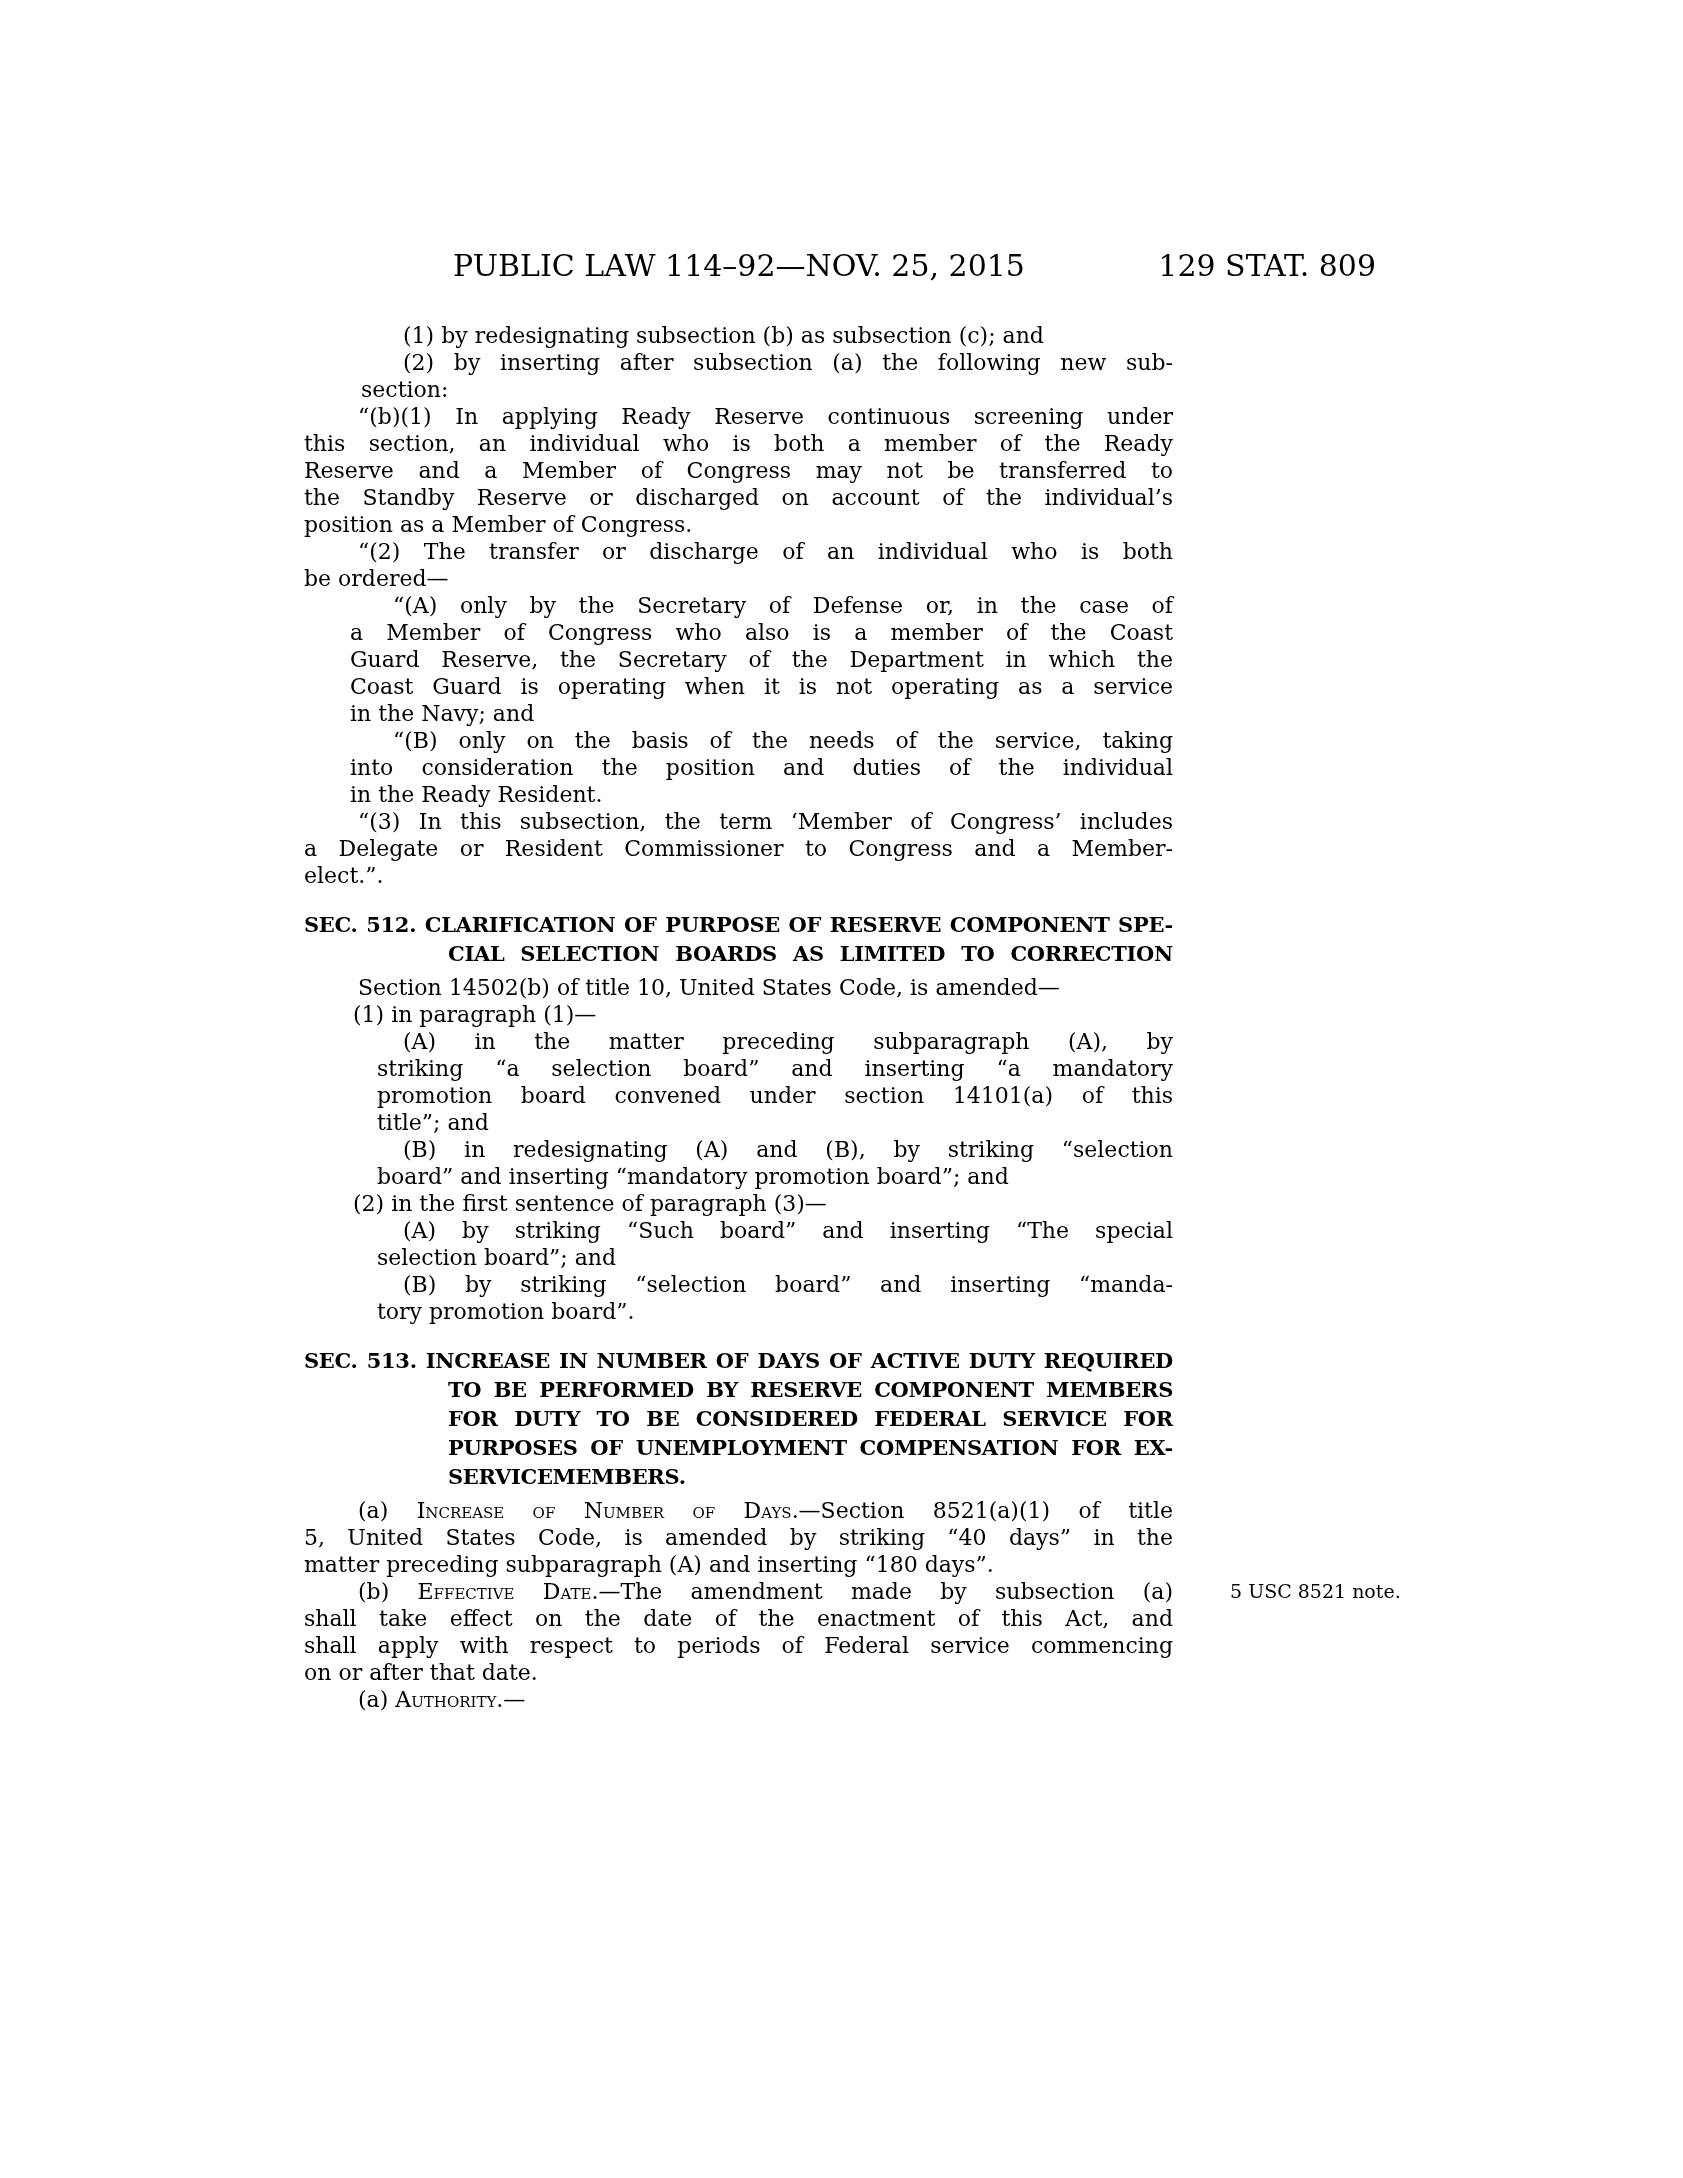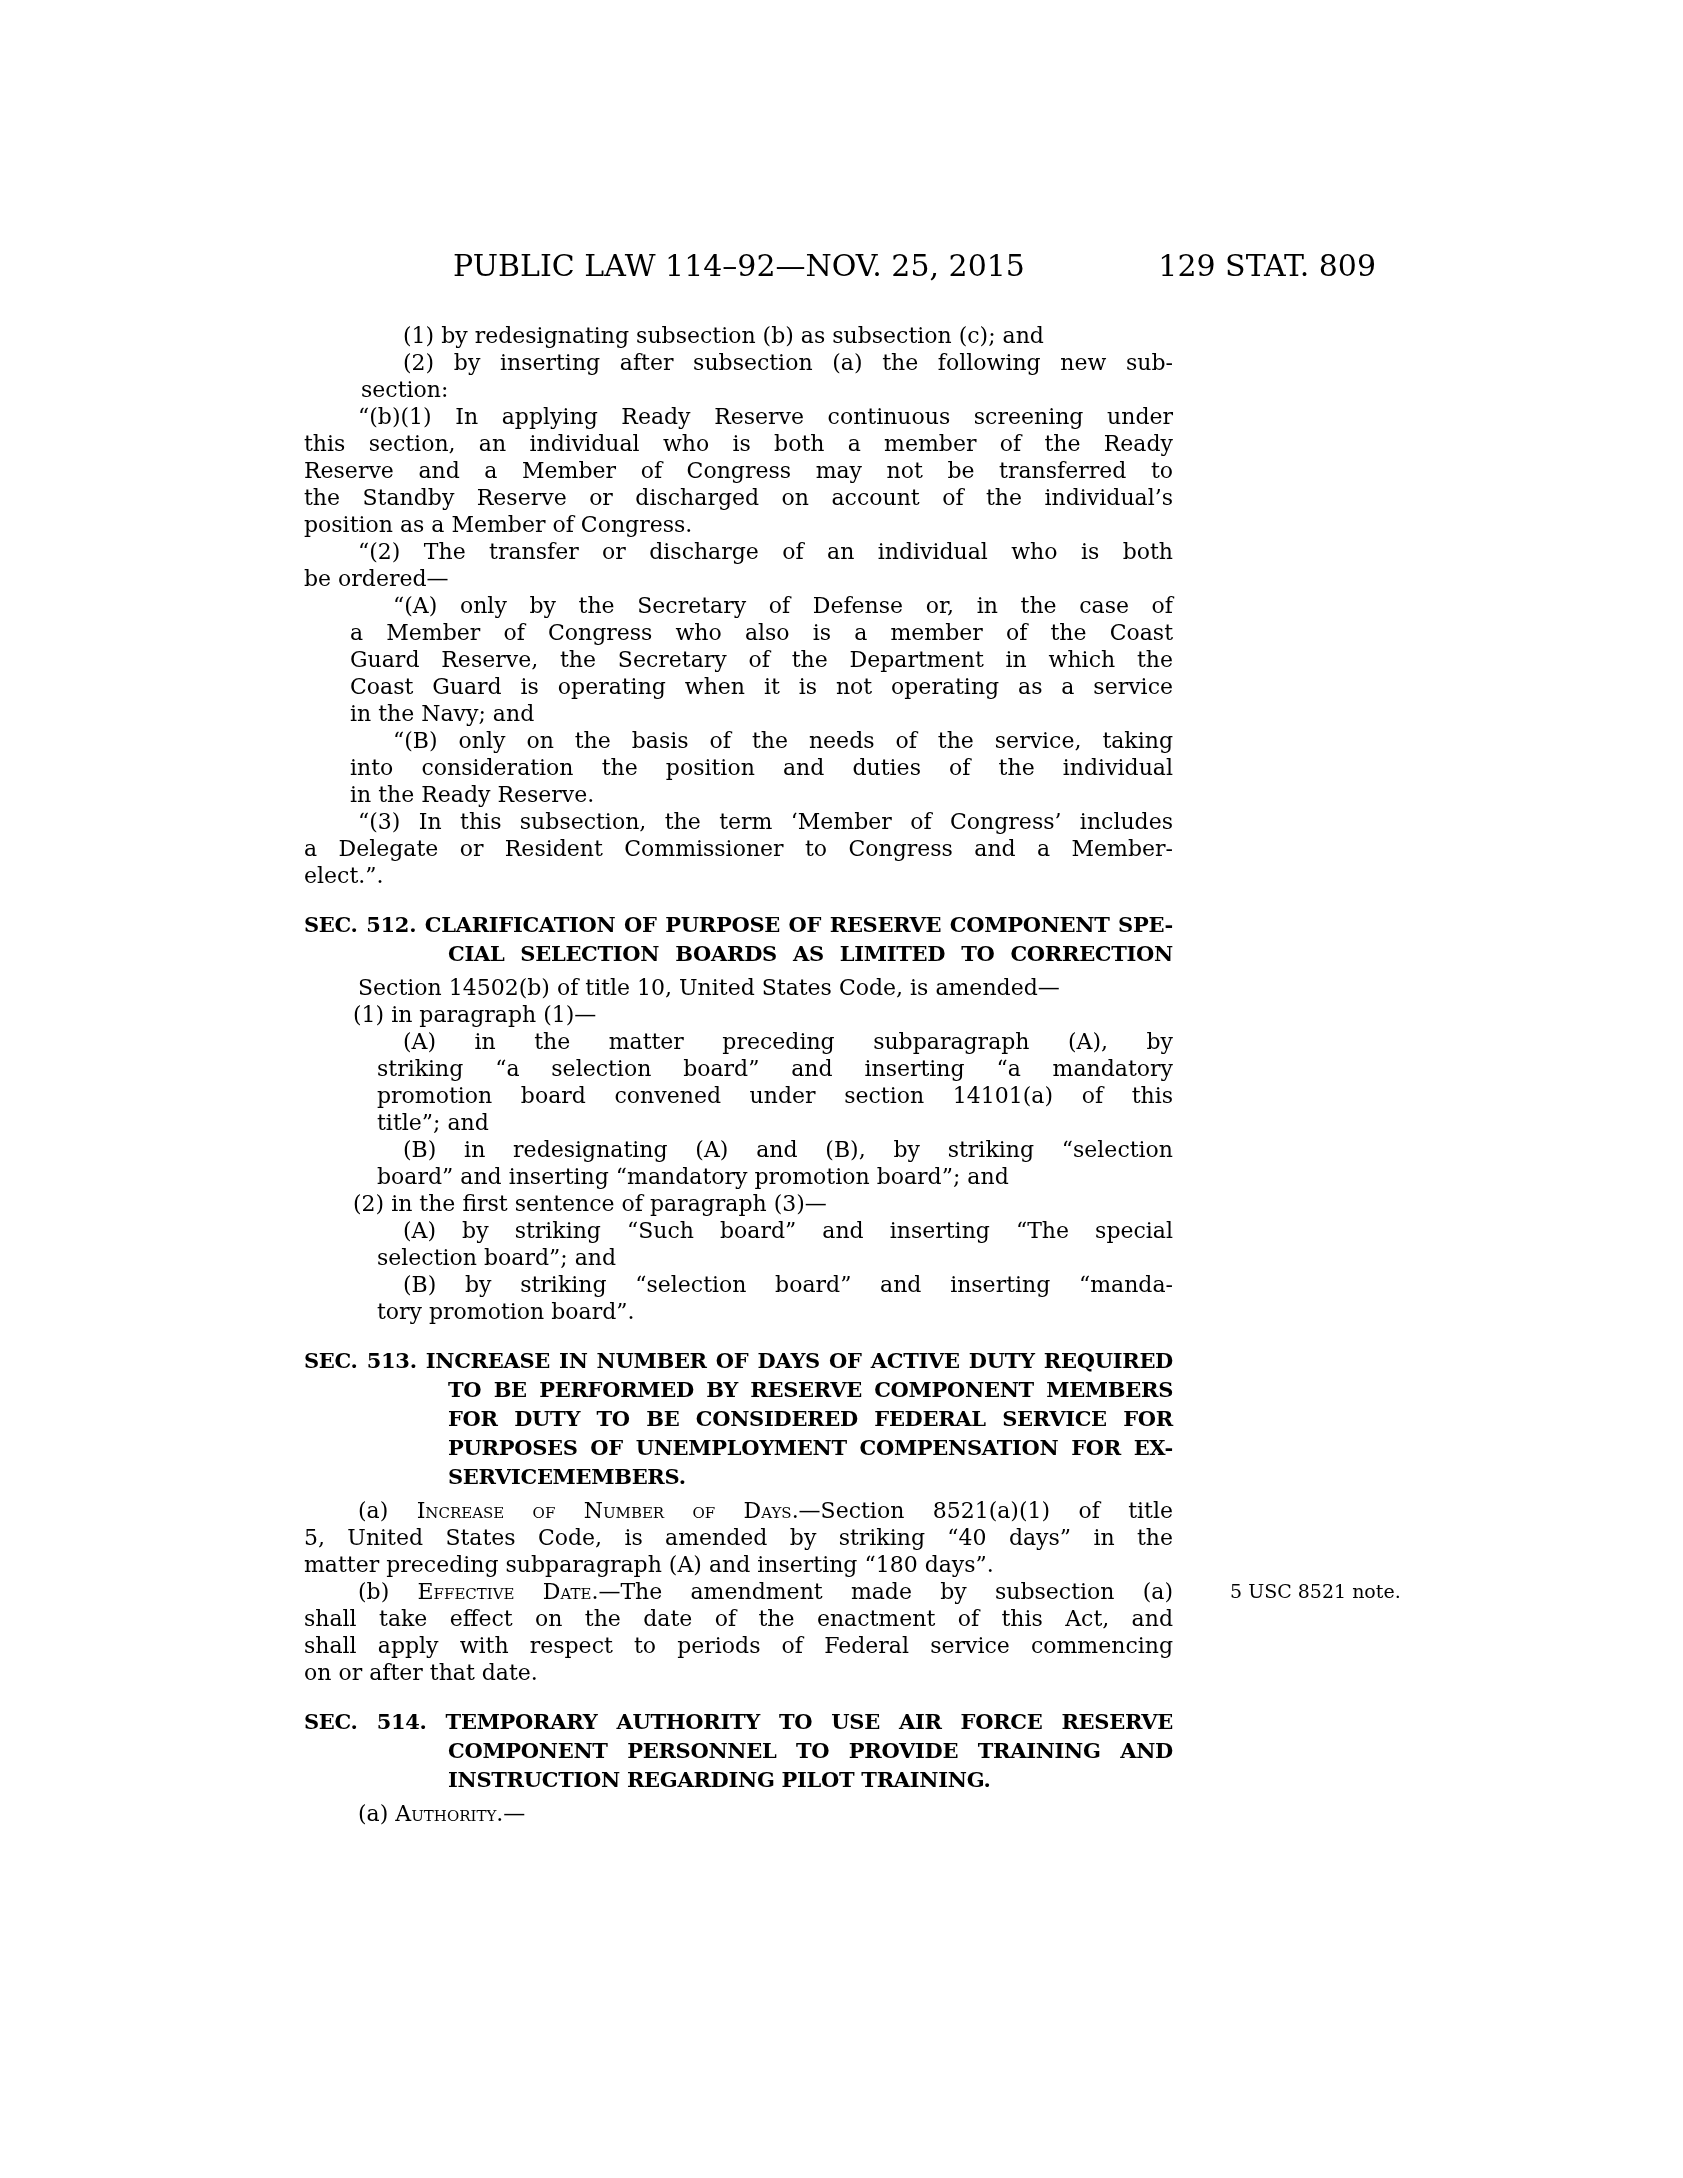--- a/index.html
+++ b/index.html
@@ -128,21 +128,21 @@
     <div class="block b-sub-q">
       <div class="line first">“(A) only by the Secretary of Defense or, in the case of</div>
       <div class="line">a Member of Congress who also is a member of the Coast</div>
       <div class="line">Guard Reserve, the Secretary of the Department in which the</div>
       <div class="line">Coast Guard is operating when it is not operating as a service</div>
       <div class="line last">in the Navy; and</div>
     </div>
     <div class="block b-sub-q">
       <div class="line first">“(B) only on the basis of the needs of the service, taking</div>
       <div class="line">into consideration the position and duties of the individual</div>
-      <div class="line last">in the Ready Reserve.</div>
+      <div class="line last">in the Ready Resident.</div>
     </div>
     <div class="block b-para">
       <div class="line first">“(3) In this subsection, the term ‘Member of Congress’ includes</div>
       <div class="line">a Delegate or Resident Commissioner to Congress and a Member-</div>
       <div class="line last">elect.”.</div>
     </div>
     <div class="block b-heading">
       <div class="line first">SEC. 512. CLARIFICATION OF PURPOSE OF RESERVE COMPONENT SPE-</div>
       <div class="line">CIAL SELECTION BOARDS AS LIMITED TO CORRECTION</div>
     </div>
@@ -185,22 +185,17 @@
       <div class="line">5, United States Code, is amended by striking “40 days” in the</div>
       <div class="line last">matter preceding subparagraph (A) and inserting “180 days”.</div>
     </div>
     <div class="block b-para">
       <div class="line first"><span>(b) </span><span class="sc">Effective Date</span><span>.—The amendment made by subsection (a)</span></div>
       <div class="line">shall take effect on the date of the enactment of this Act, and</div>
       <div class="line">shall apply with respect to periods of Federal service commencing</div>
       <div class="line last">on or after that date.</div>
       <span class="margin-note">5 USC 8521 note.</span>
     </div>
-    <div class="block b-heading">
-      <div class="line first">SEC. 514. TEMPORARY AUTHORITY TO USE AIR FORCE RESERVE</div>
-      <div class="line">COMPONENT PERSONNEL TO PROVIDE TRAINING AND</div>
-      <div class="line last">INSTRUCTION REGARDING PILOT TRAINING.</div>
-    </div>
     <div class="block b-para">
       <div class="line first last"><span>(a) </span><span class="sc">Authority</span><span>.—</span></div>
     </div>
   </div>
 
 
 </body></html>

